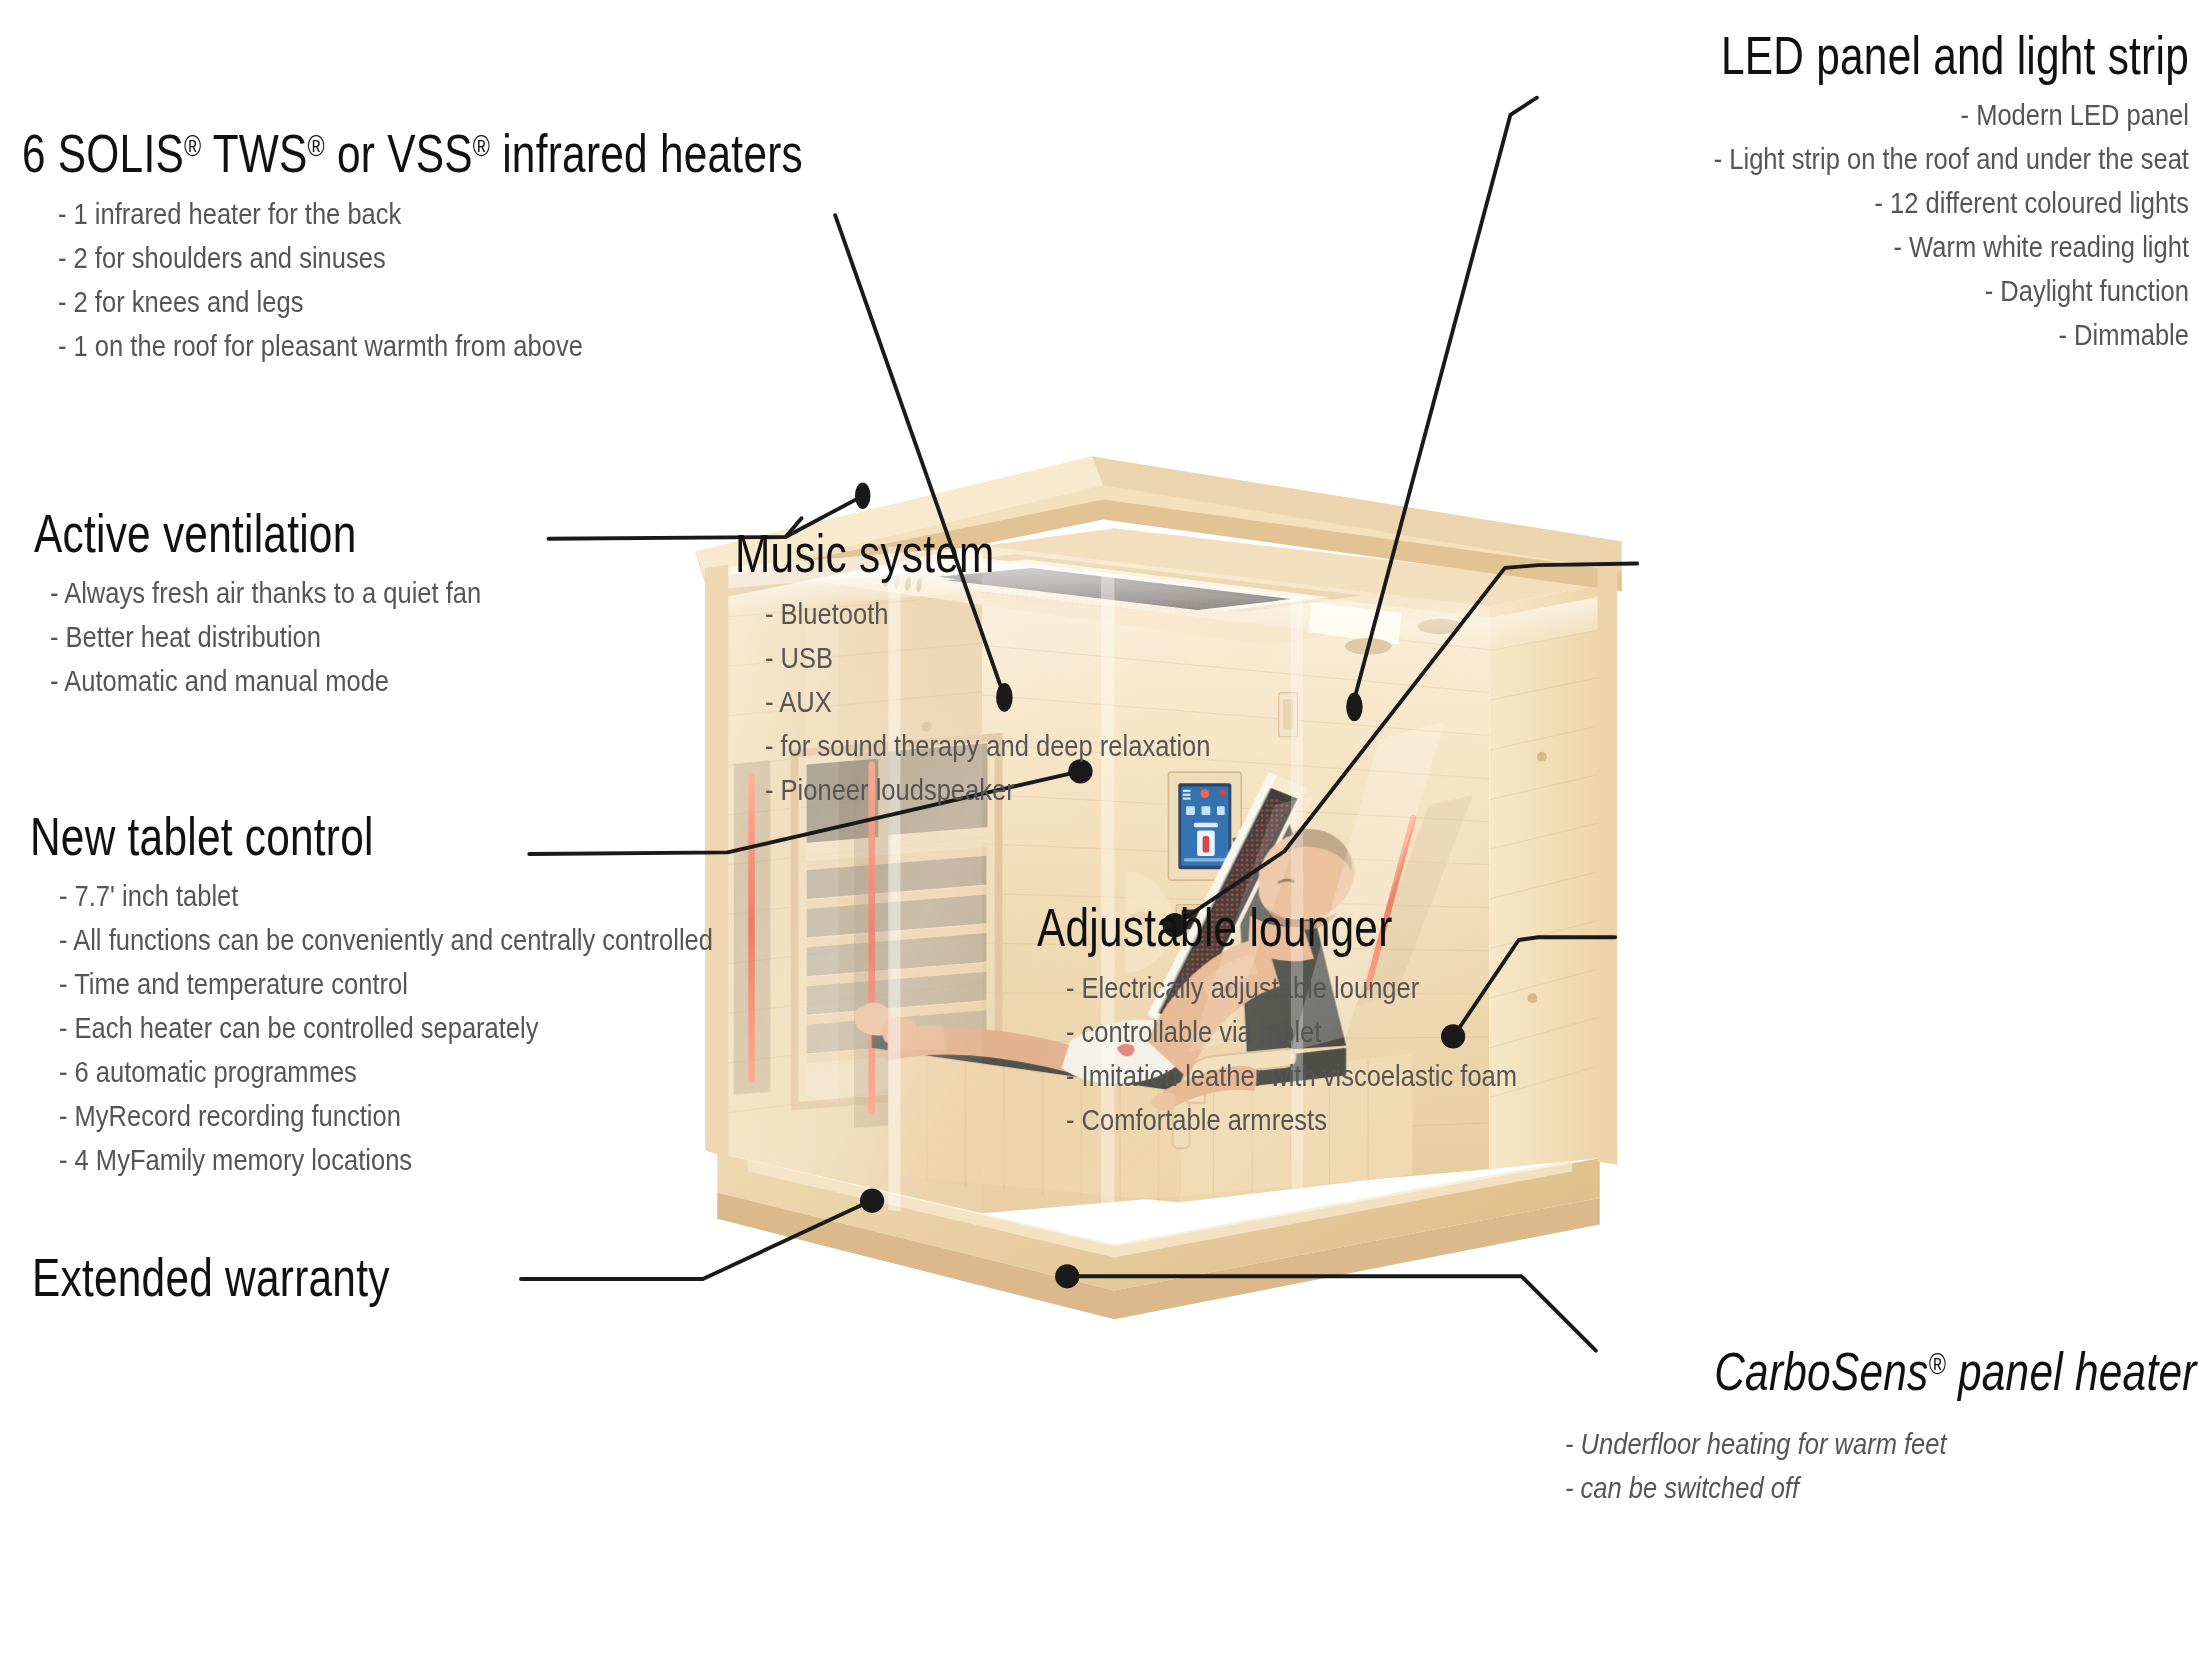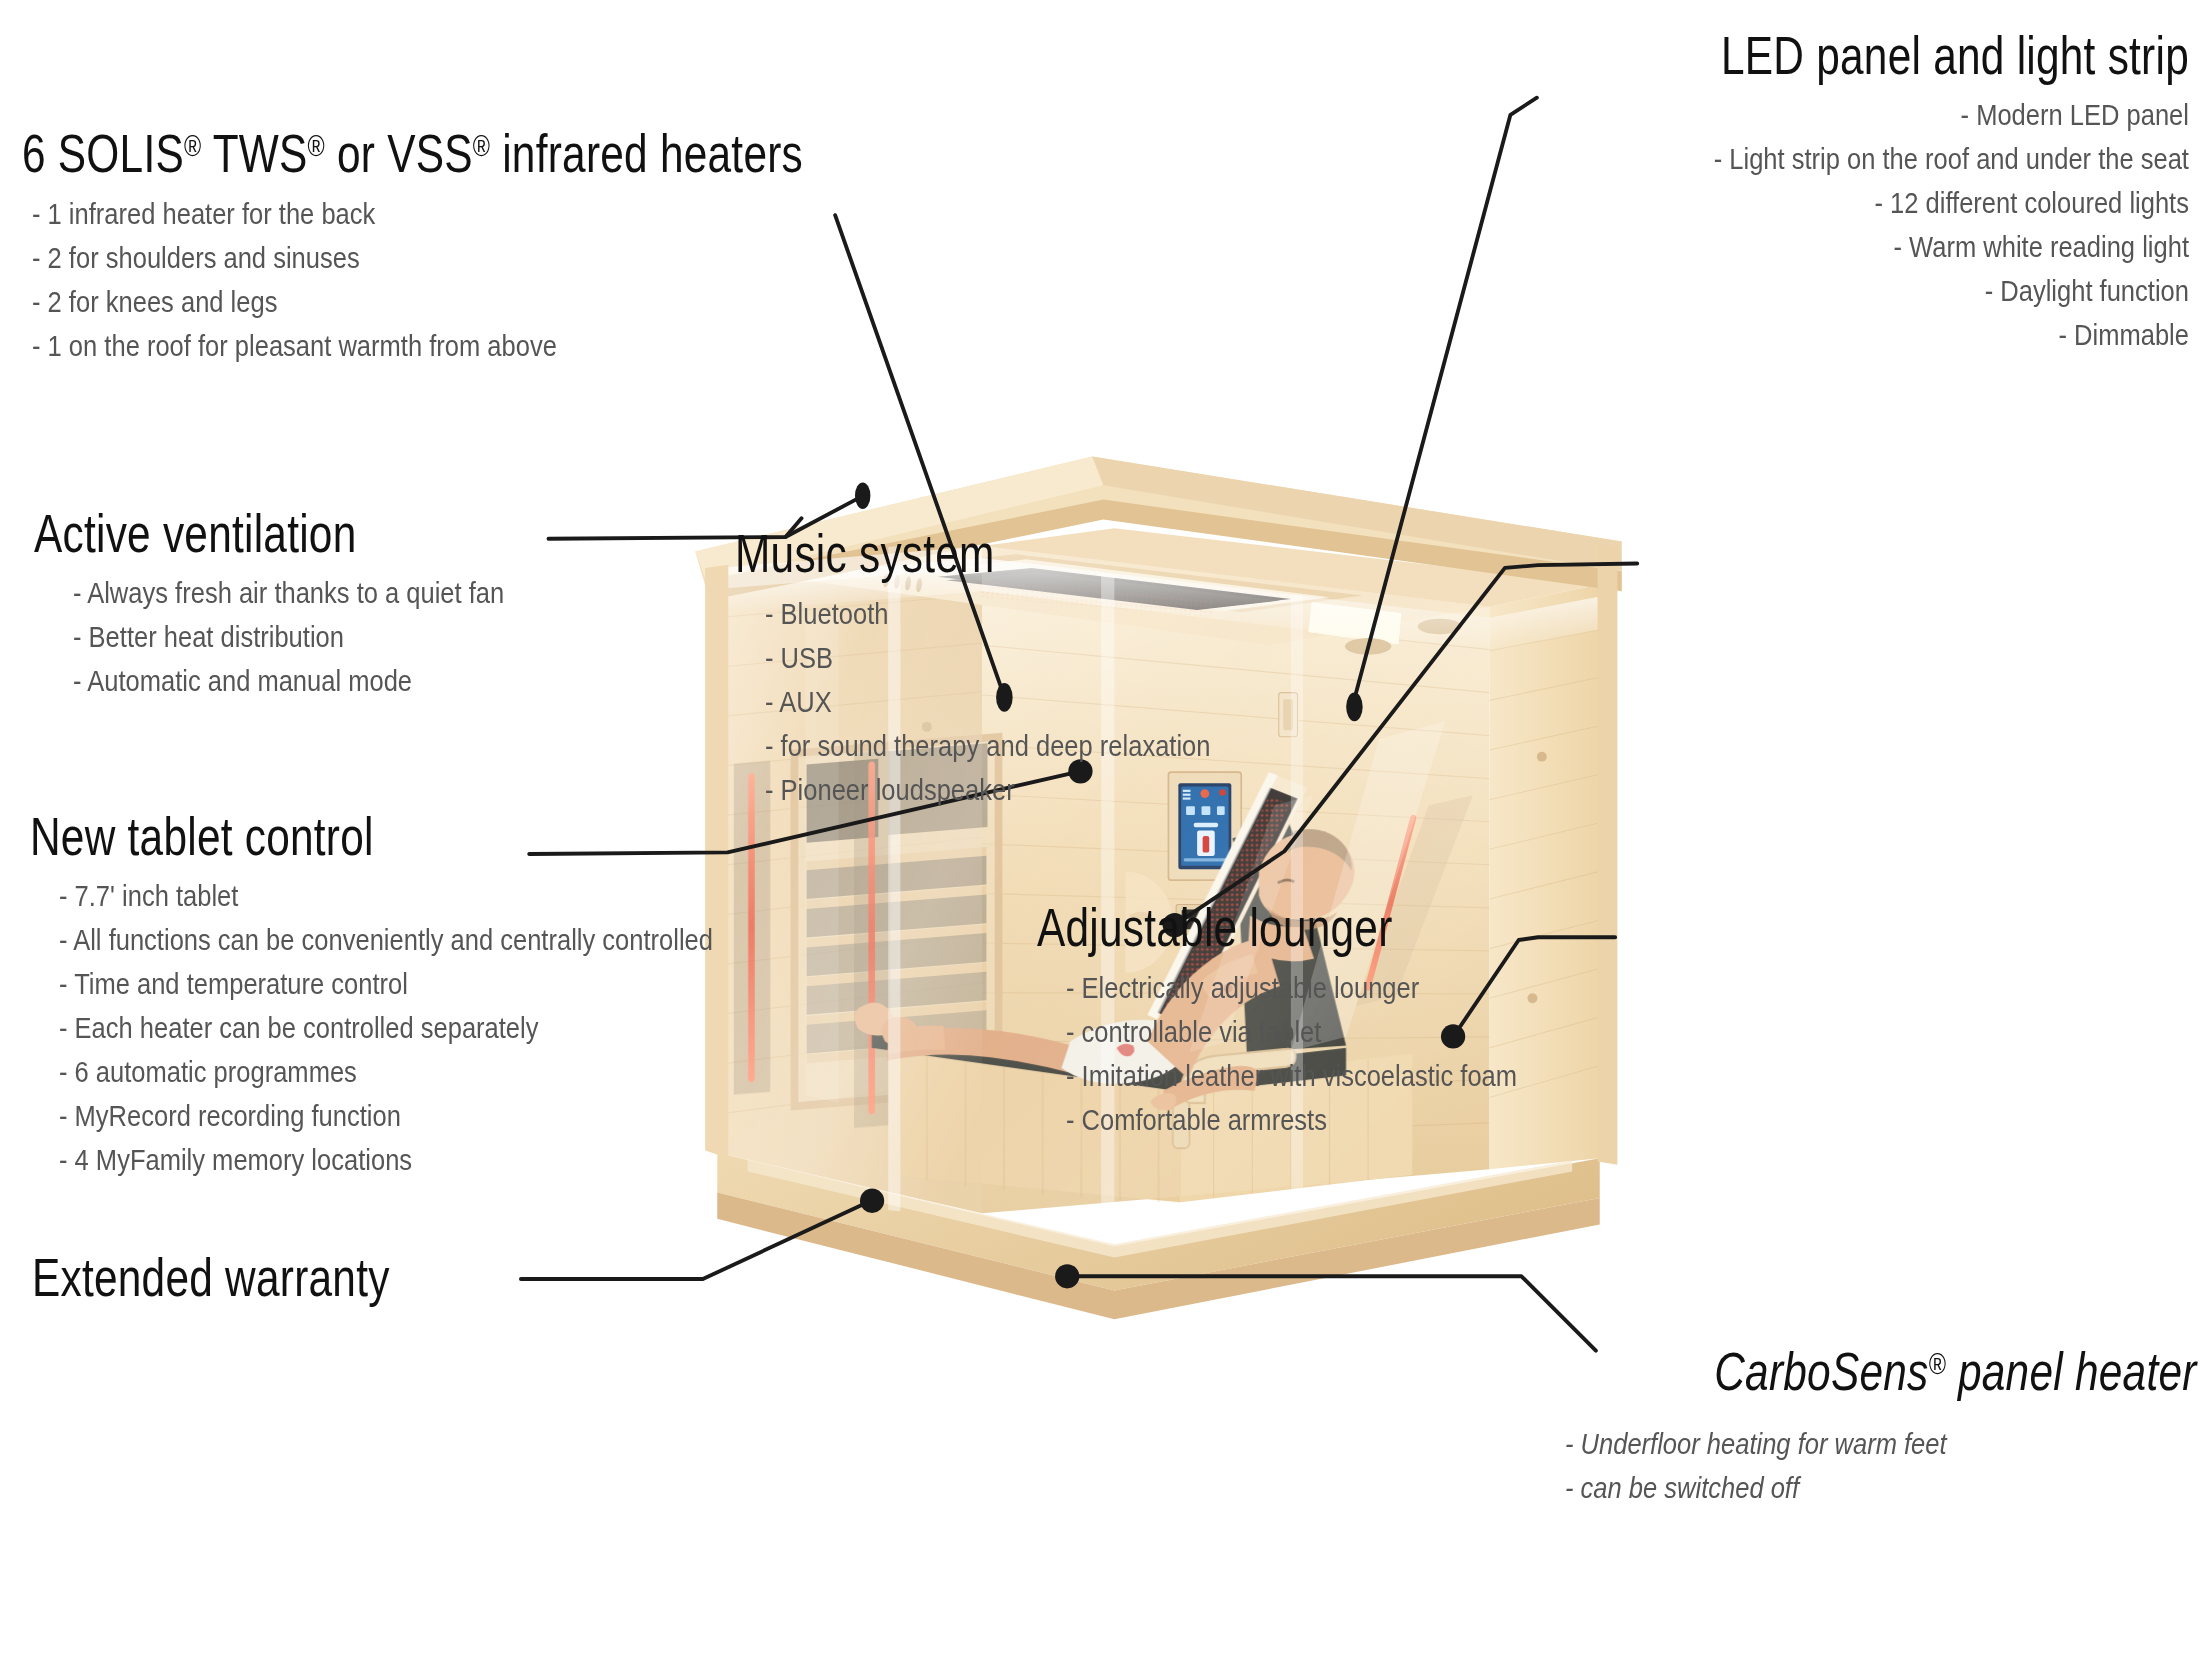--- a/index.html
+++ b/index.html
@@ -28,27 +28,27 @@
     white-space:nowrap;transform:scaleX(0.88);
     font-weight:400;
   }
   .callout.left li{transform-origin:left center;}
   .callout.right li{transform-origin:right center;}
   .callout.right ul{text-align:right;}
   .reg{font-size:0.55em;vertical-align:0.55em;}
 
   
   #co-heaters   {left:22px;  top:127px;}
-  #co-heaters ul{margin-left:10px;margin-top:12px;}
+  #co-heaters ul{margin-left:36px;margin-top:12px;}
 
   #co-led       {right:16.5px; top:29px;}
   #co-led ul    {margin-right:0px;margin-top:11px;}
 
   #co-vent      {left:34px;  top:507px;}
-  #co-vent ul   {margin-left:39px;margin-top:11px;}
+  #co-vent ul   {margin-left:16px;margin-top:11px;}
 
   #co-tablet    {left:30px;  top:810px;}
   #co-tablet ul {margin-left:29px;margin-top:11px;}
 
   #co-warranty  {left:32px;  top:1251px;}
   #co-warranty ul{margin-left:29px;margin-top:11px;}
 
   #co-music     {right:934px; top:527px;}
   #co-music .c-title{text-align:left;}
   #co-music ul  {margin-top:12px;margin-left:30px;text-align:left;}

